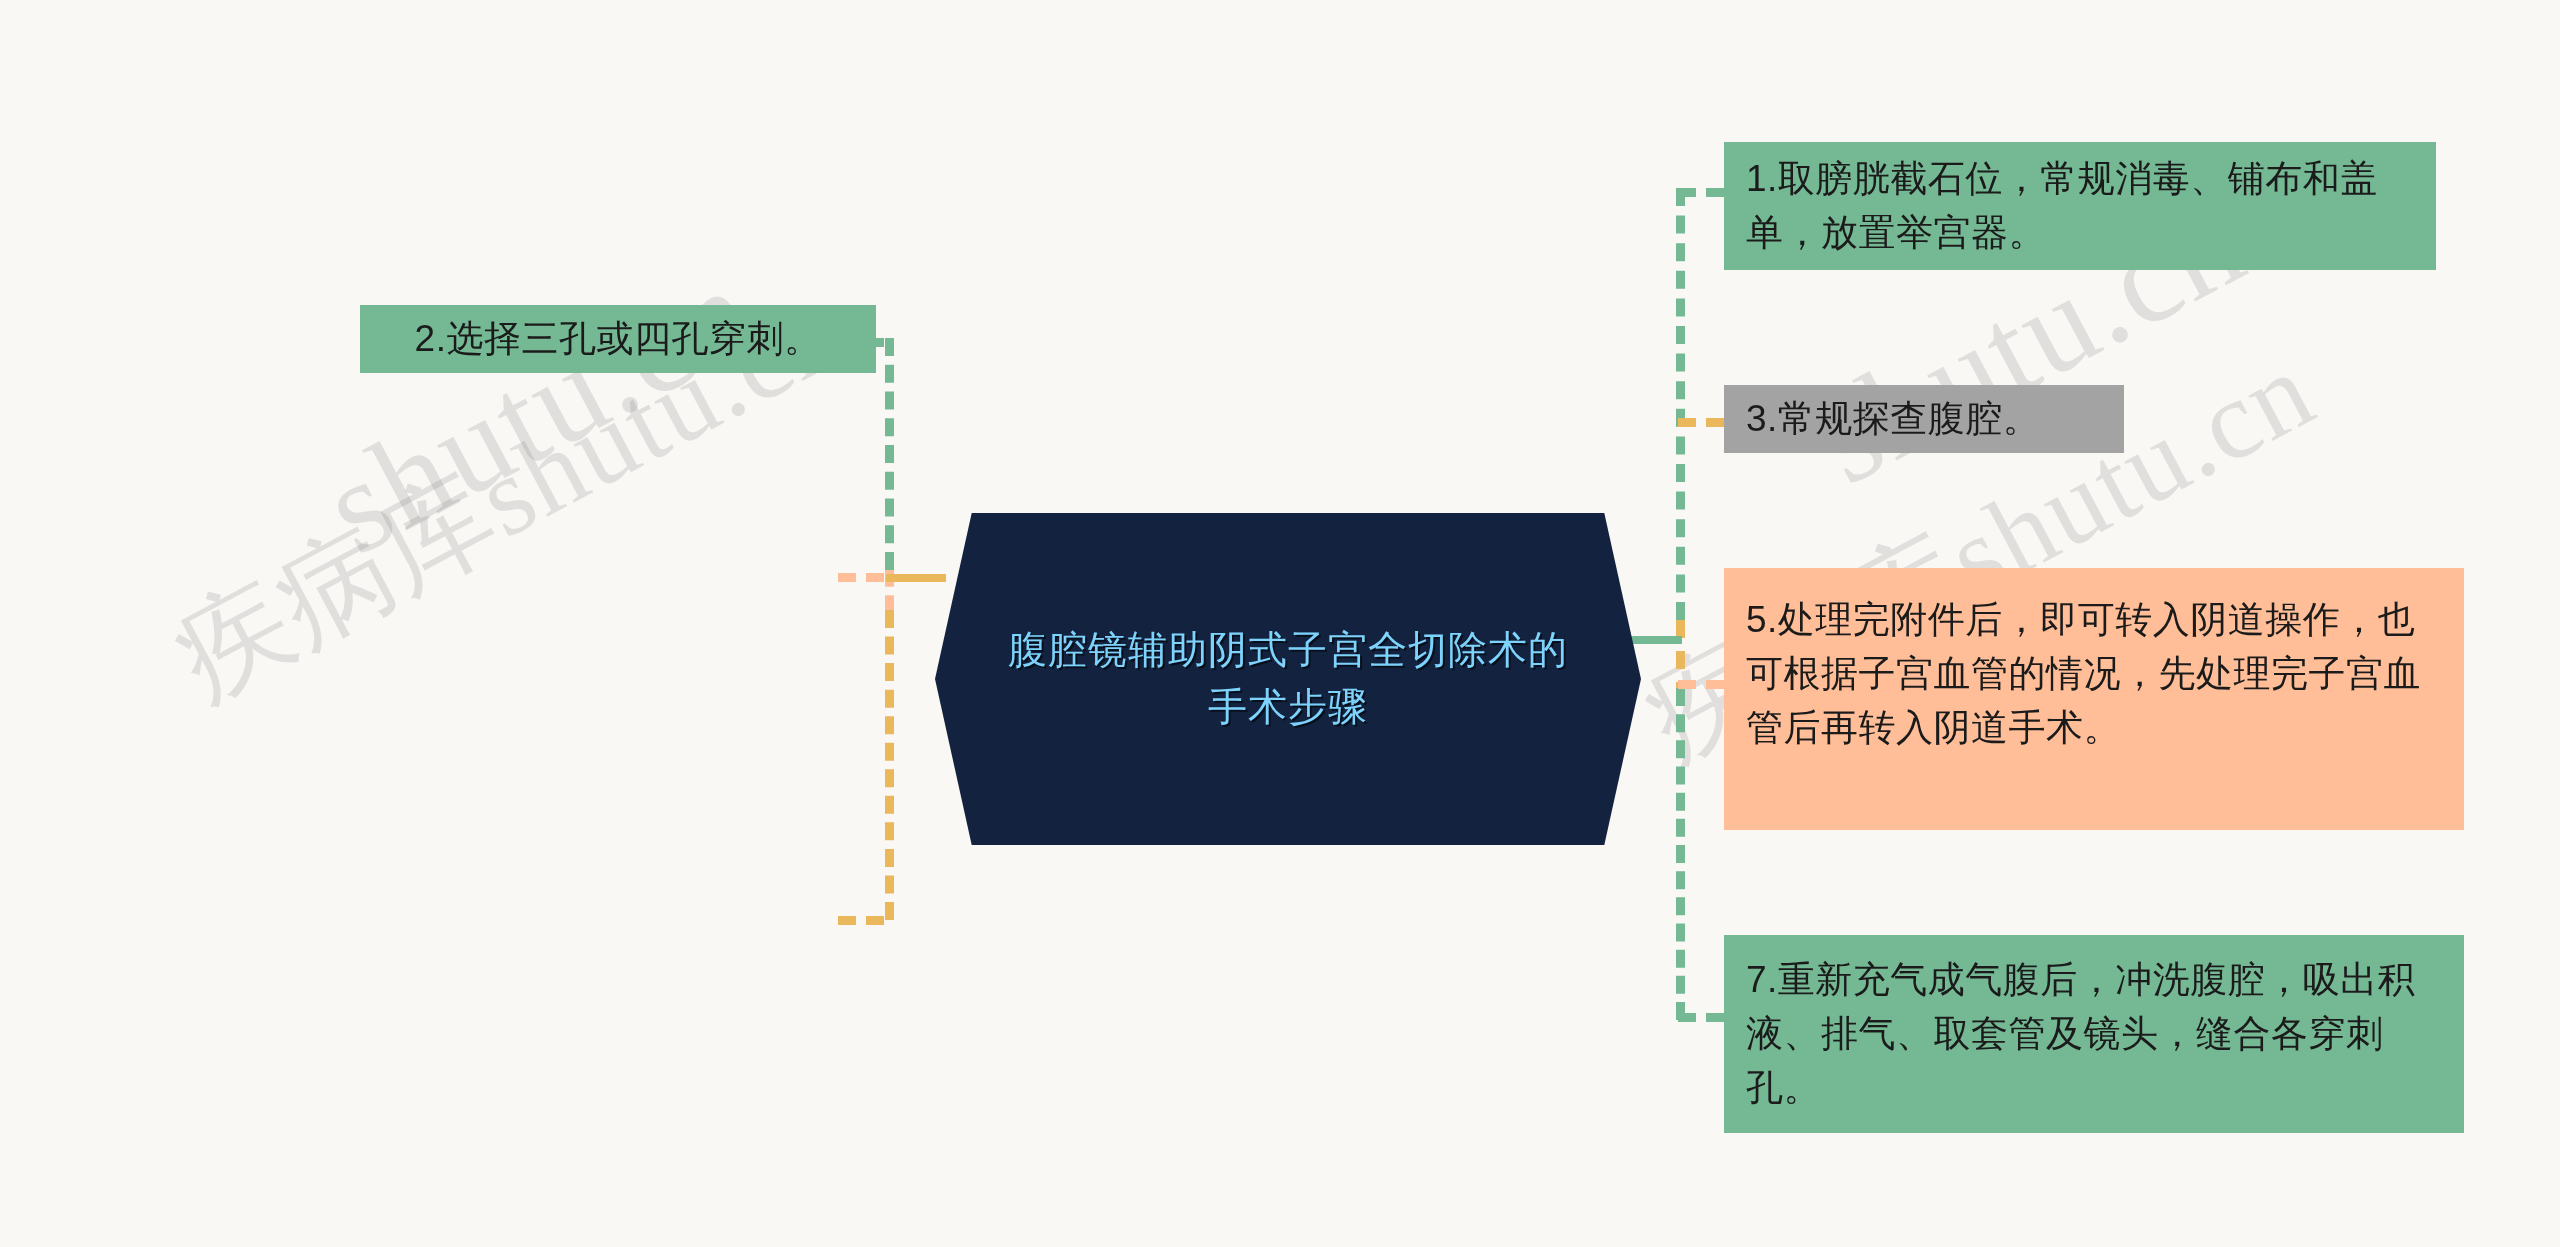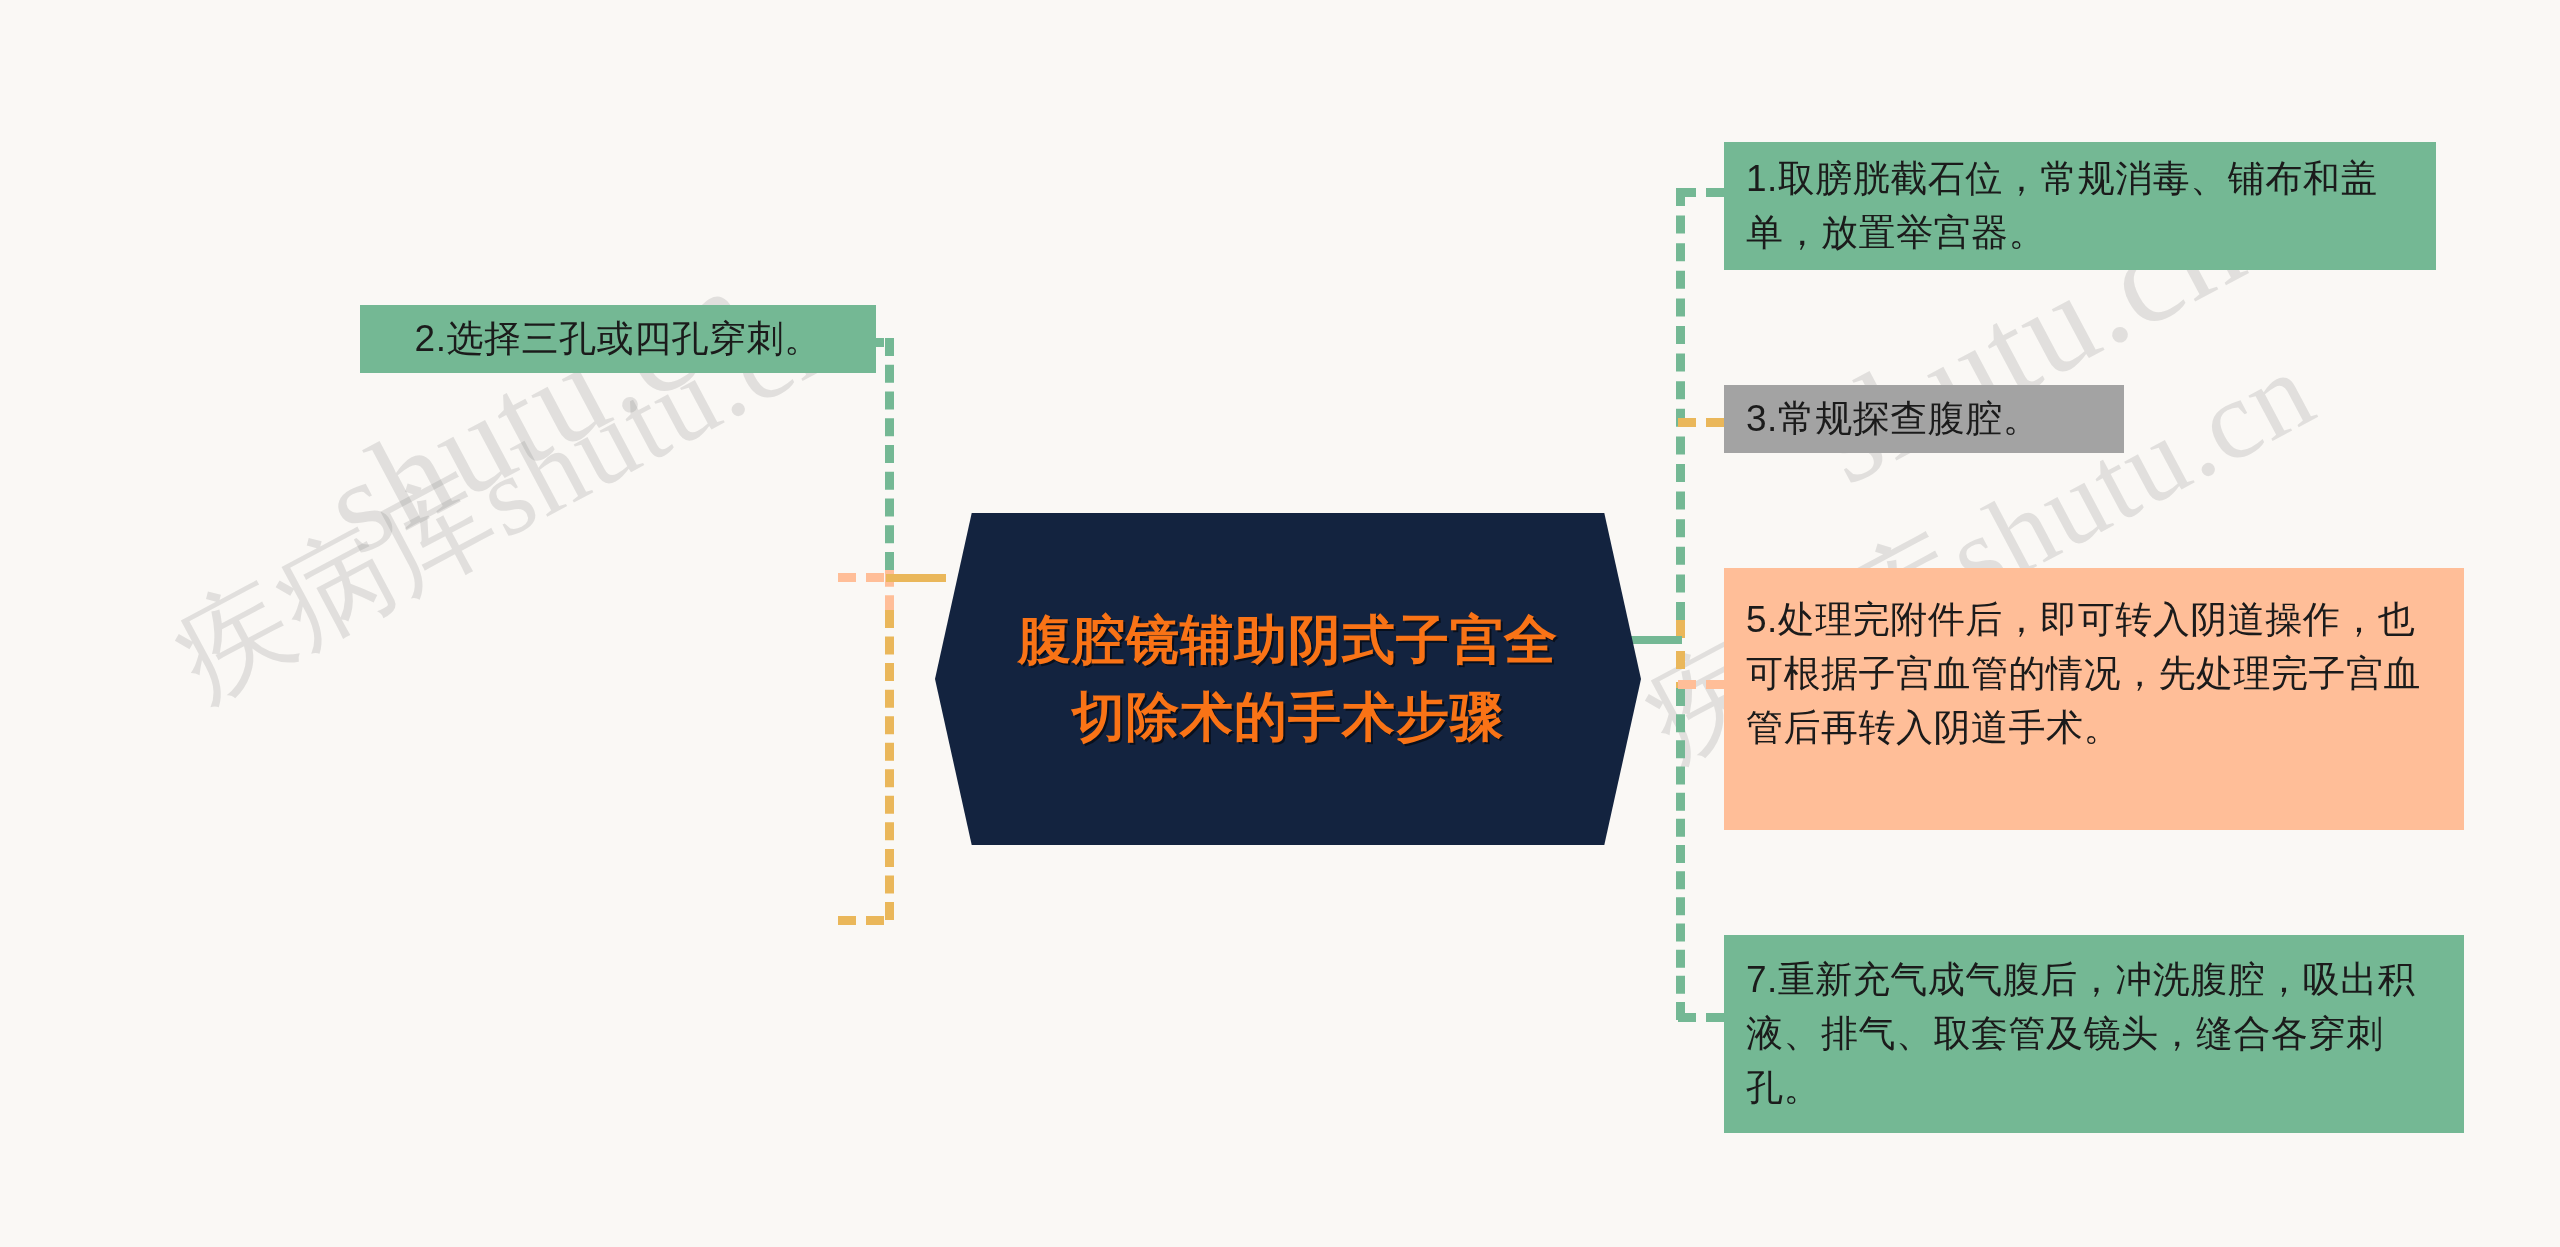--- a/index.html
+++ b/index.html
@@ -32,25 +32,25 @@
 
   
   #center-node{
     position:absolute;
     left:935px;top:513px;width:706px;height:332px;
     background:#13233f;
     clip-path:polygon(5.2% 0%, 94.8% 0%, 100% 50%, 94.8% 100%, 5.2% 100%, 0% 50%);
     display:flex;align-items:center;justify-content:center;
   }
   #center-node .ttl{
-    color:#f97316;
-    font-size:53px;
+    color:#7dd3fc;
+    font-size:39px;
     line-height:1.45;
     text-align:center;
-    font-weight:700;
+    font-weight:400;
     width:560px;
     text-shadow:2px 2px 0 rgba(0,0,0,.55);
     letter-spacing:1px;
   }
 
   
   .leaf{
     position:absolute;
     box-sizing:border-box;
     display:flex;align-items:center;

